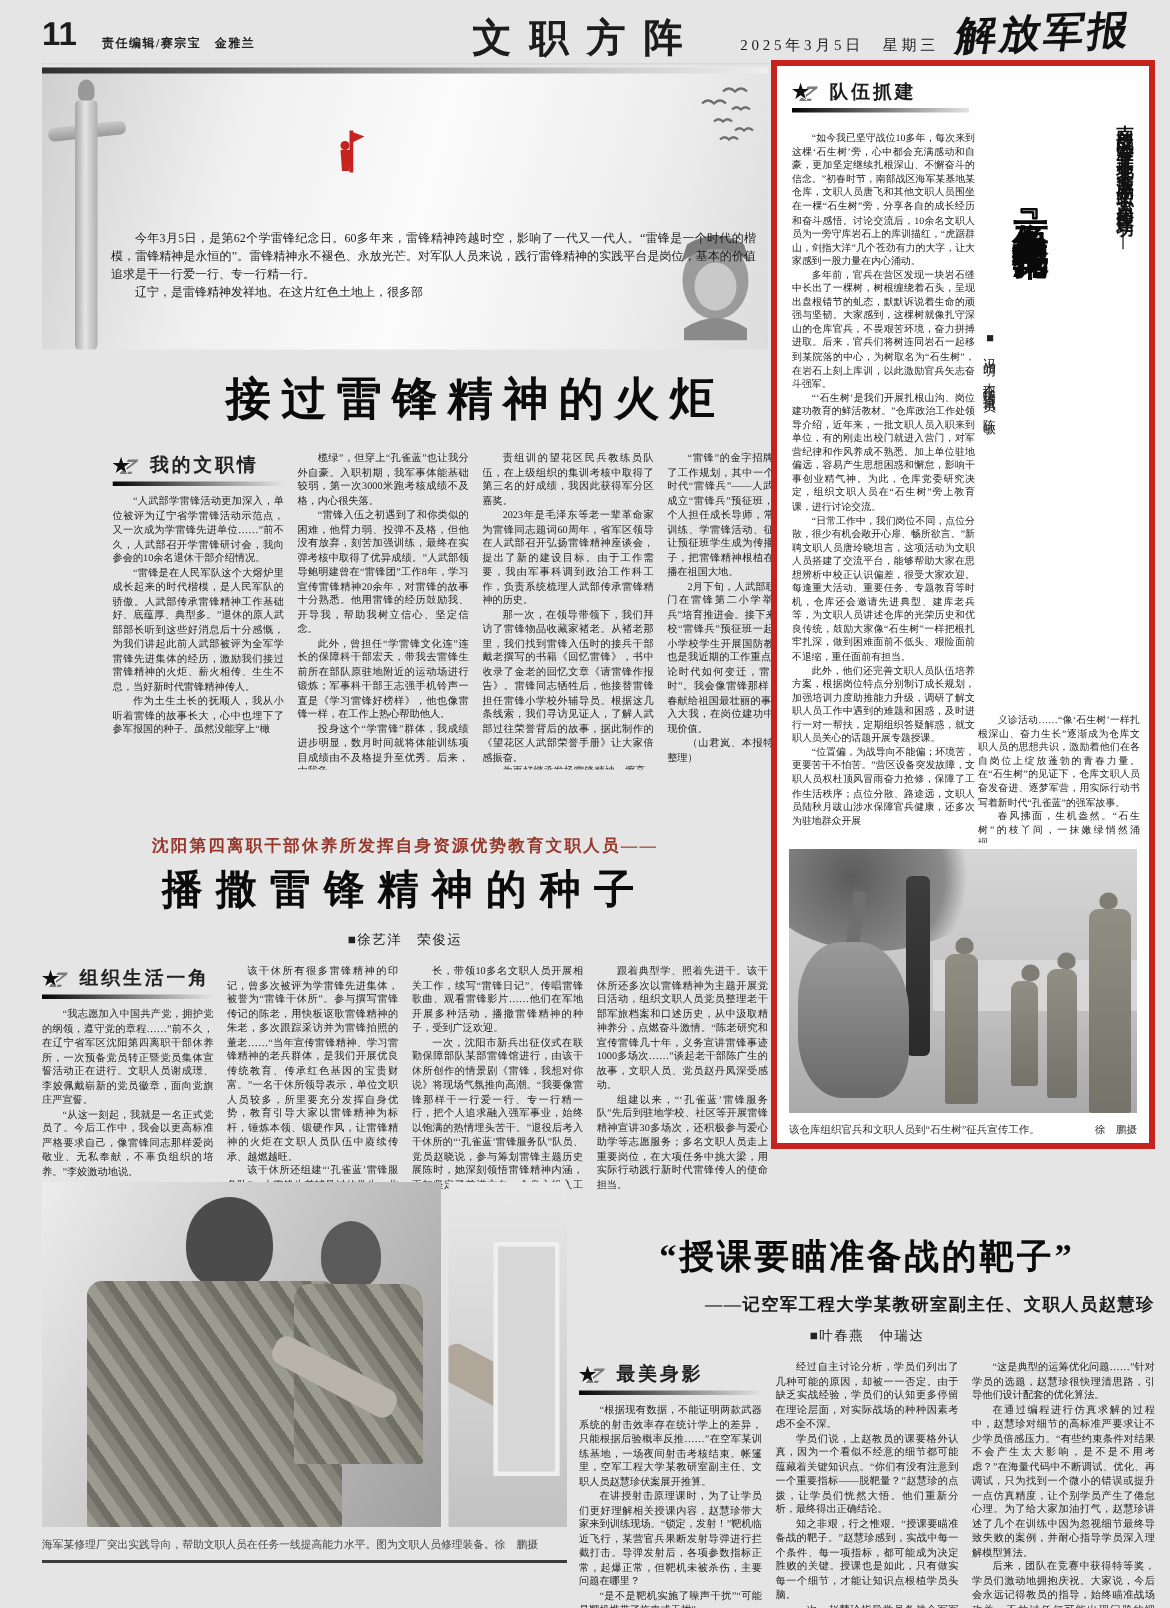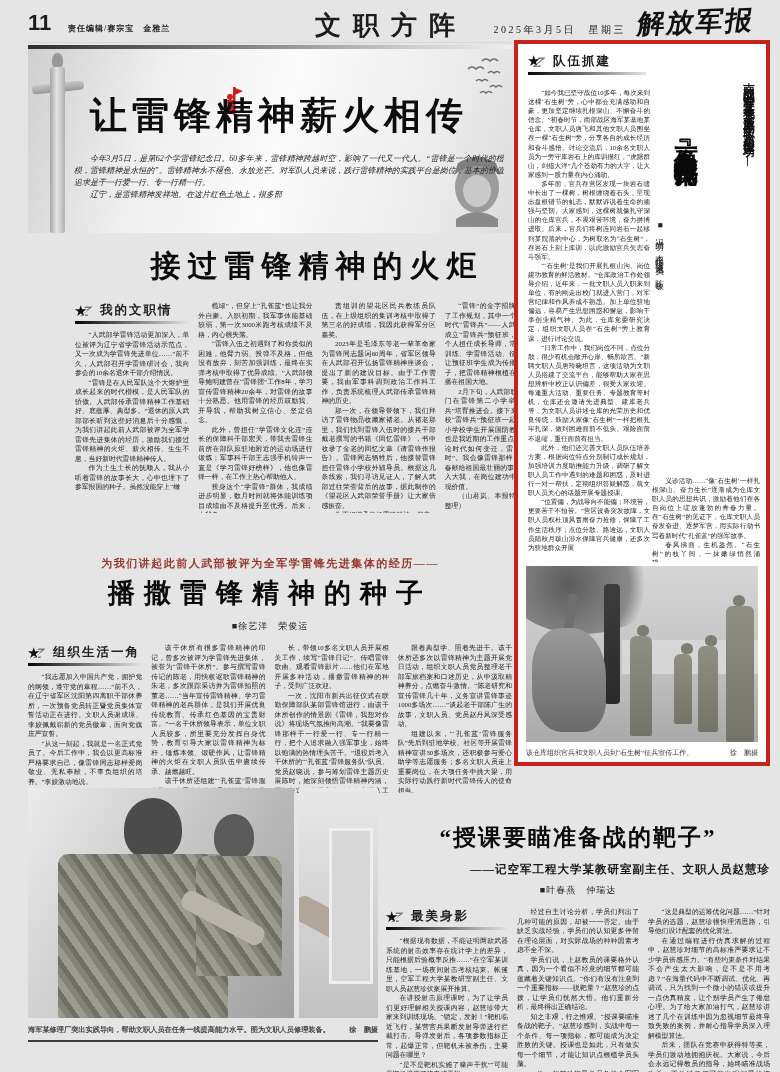--- a/index.html
+++ b/index.html
@@ -27,21 +27,21 @@
   .pillar .wing{position:absolute;left:4px;top:34px;width:52px;height:9px;background:linear-gradient(#c4c4c4,#8f8f8f);
                 border-radius:4px;transform:rotate(-6deg);}
   .pillar .cap{position:absolute;left:24px;top:4px;width:11px;height:14px;background:#8f8f8f;border-radius:50% 50% 30% 30%;}
   .doves{position:absolute;right:8px;top:12px;}
   .portrait{position:absolute;right:4px;top:96px;}
   .red-statue{position:absolute;left:197px;top:40px;}
   .banner-title{position:absolute;left:54px;right:36px;top:46px;margin:0;text-align:center;
                 font:900 37px "Liberation Sans","DejaVu Sans",sans-serif;letter-spacing:5px;color:#0d0d0d;white-space:nowrap;}
   .banner-intro{position:absolute;left:46px;right:8px;top:108px;bottom:6px;display:flex;gap:12px;
                 font-size:8px;line-height:1.5;text-align:justify;overflow:hidden;}
-  .banner-intro .icol{flex:1;overflow:hidden;font-style:italic;}
+  .banner-intro .icol{flex:1;overflow:hidden;}
   .banner-intro p{margin:0;text-indent:2em;}
   .sign{text-align:right;font-weight:bold;letter-spacing:3px;margin-top:3px;font-size:8.5px;}
 
   
   .art-title{margin:0;text-align:center;font-weight:900;color:#0b0b0b;}
   .art-byline{text-align:center;font-size:9px;margin-top:9px;letter-spacing:1px;color:#222;}
   .cols{display:flex;gap:9px;text-align:justify;}
   .col{flex:1;overflow:hidden;font-size:6.8px;line-height:1.4;color:#222;}
   .col p{margin:0;text-indent:2em;}
   .sec-label{position:relative;margin:1px 0 2px;}
@@ -99,21 +99,21 @@
   .soldier::before{content:"";position:absolute;left:7px;top:-11px;width:12px;height:11px;border-radius:50% 50% 40% 40%;
                    background:#7d7d74;}
   .lphotos{position:absolute;left:28px;top:788px;width:350px;}
   .lphotos .strip{display:flex;gap:5px;height:230px;}
   .ph1{width:266px;position:relative;overflow:hidden;background:linear-gradient(120deg,#ececec,#bdbdbd 60%,#9f9f9f);}
   .ph2{flex:1;position:relative;overflow:hidden;background:linear-gradient(#e8e8e8,#c2c2c2);}
   .head{position:absolute;border-radius:50% 50% 44% 44%;background:#4b4b4b;}
   .torso{position:absolute;border-radius:10px 14px 2px 2px;
          background:repeating-linear-gradient(55deg,#9b9b90 0 7px,#83837a 7px 13px,#6f6f66 13px 18px);}
   .arm{position:absolute;background:#b9b4aa;border-radius:8px;transform:rotate(28deg);}
-  .lcaption{display:flex;justify-content:space-between;margin-top:7px;font-size:7.2px;color:#444;font-weight:bold;}
+  .lcaption{display:flex;justify-content:flex-start;margin-top:7px;font-size:7.2px;color:#444;}
   .lrule{height:2px;background:#3c3c3c;margin-top:5px;}
 
   
   .target{position:absolute;left:386px;top:822px;width:384px;height:272px;}
   .target .art-title{font-size:23px;letter-spacing:2px;}
   .tsub{text-align:right;font-size:11.5px;font-weight:bold;letter-spacing:1px;margin-top:9px;color:#1a1a1a;}
   .target .art-byline{margin-top:7px;}
   .target .cols{margin-top:10px;height:192px;}
   .target .col{font-size:6.8px;}
 </style>
@@ -153,21 +153,20 @@
       <path d="M8 34 q23 -18 46 0 l-4 -12 q-19 -12 -38 0 z" fill="#7e7e7e"></path>
       <ellipse cx="31" cy="50" rx="14" ry="16" fill="#c9c9c9"></ellipse>
       <path d="M10 78 q21 -14 42 0 l0 8 l-42 0 z" fill="#8a8a8a"></path>
     </svg>
     <svg class="red-statue" width="18" height="32" viewBox="0 0 18 32">
       <rect x="8" y="2" width="2.5" height="28" fill="#c6231f"></rect>
       <path d="M10 3 L18 6 L10 10 Z" fill="#c6231f"></path>
       <circle cx="5" cy="12" r="3" fill="#c6231f"></circle>
       <path d="M2 15 h7 l-1 14 h-5 z" fill="#c6231f"></path>
     </svg>
-    <h1 class="banner-title">让雷锋精神薪火相传</h1>
     <div class="banner-intro">
       <div class="icol">
           <p>今年3月5日，是第62个学雷锋纪念日。60多年来，雷锋精神跨越时空，影响了一代又一代人。“雷锋是一个时代的楷模，雷锋精神是永恒的”。雷锋精神永不褪色、永放光芒。对军队人员来说，践行雷锋精神的实践平台是岗位，基本的价值追求是干一行爱一行、专一行精一行。</p>
           <p>辽宁，是雷锋精神发祥地。在这片红色土地上，很多部</p>
         </div>
     </div>
   </section>
 
   <section class="torch">
     <h2 class="art-title">接过雷锋精神的火炬</h2>
@@ -203,21 +202,21 @@
         </div>
       <div class="col">
           <p>“雷锋”的金字招牌，人武部制订了工作规划，其中一个亮点是培育新时代“雷锋兵”——人武部联合某大学成立“雷锋兵”预征班，请学雷锋先进个人担任成长导师，常态化开展军事训练、学雷锋活动、征兵宣传工作，让预征班学生成为传播雷锋精神的种子，把雷锋精神根植在绿色军营、广播在祖国大地。</p>
           <p>2月下旬，人武部联合地方有关部门在雷锋第二小学举行“少年雷锋兵”培育推进会。接下来，我们将与高校“雷锋兵”预征班一起，组织17所中小学校学生开展国防教育活动等，这也是我近期的工作重点。我相信，“无论时代如何变迁，雷锋精神永不过时”。我会像雷锋那样，“把可爱的青春献给祖国最壮丽的事业”，把小我融入大我，在岗位建功中绽放光彩、实现价值。</p>
           <p>（山君岚、本报特约记者范奇飞整理）</p>
         </div>
     </div>
   </section>
 
   <section class="seeds">
-    <p class="overline">为我们讲起此前人武部被评为全军学雷锋先进集体的经历——</p>
+    <p class="overline">沈阳第四离职干部休养所发挥自身资源优势教育文职人员——</p>
     <h2 class="art-title">播撒雷锋精神的种子</h2>
     <div class="art-byline">■徐艺洋　荣俊运</div>
     <div class="cols">
       <div class="col">
         <div class="sec-label">
           <div class="row">
             <span class="star-badge">
                 <span class="z">Z</span>
                 <span class="s">★</span>
               </span>

